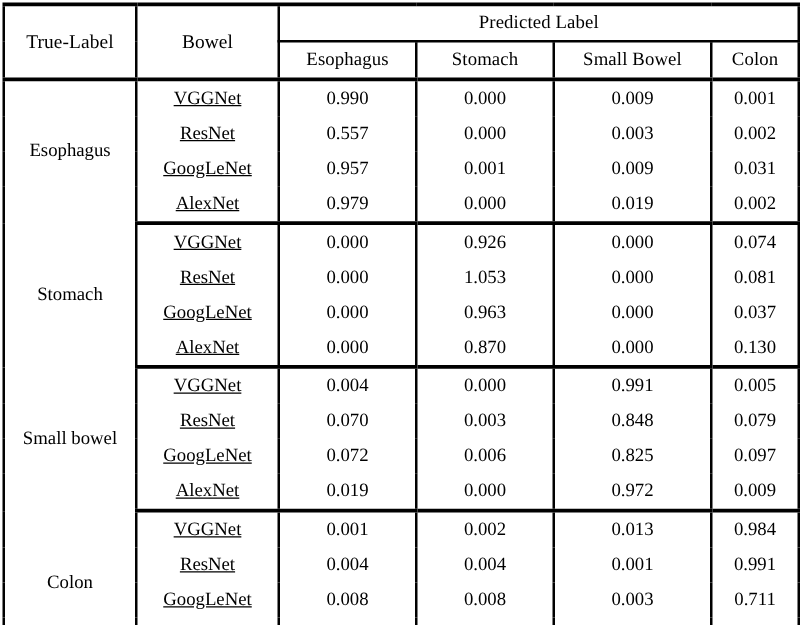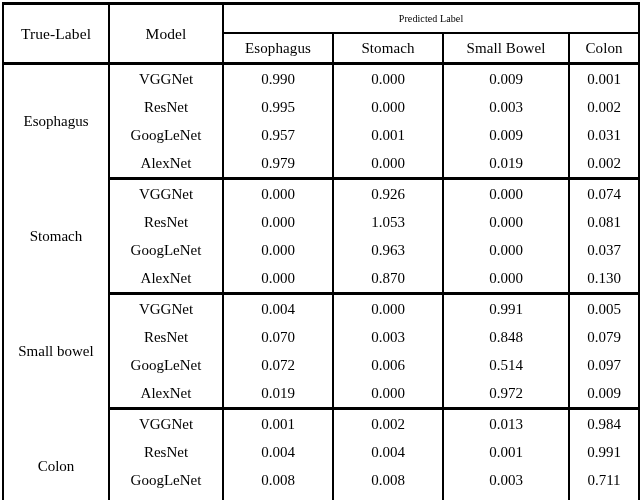--- a/index.html
+++ b/index.html
@@ -60,37 +60,38 @@
     font-weight: bold;
     text-align: center;
     font-size: 15.5px;
     letter-spacing: 0.1px;
   }
   .hdr-main {
     height: 55px;
   }
   .hdr-pred {
     height: 27px;
-    font-size: 10px;
+    font-size: 15px;
   }
   .hdr-sub {
     height: 28px;
     font-size: 15px;
   }
 
   
   .truelabel {
     text-align: center;
     font-size: 15px;
     vertical-align: middle;
   }
   .model {
     text-align: center;
     font-size: 15px;
     height: 28px;
+    text-decoration: underline;
   }
   .num {
     text-align: center;
     font-size: 15px;
     height: 28px;
   }
 
   .grp-end td { border-bottom: 3px solid #000; }
   .last-row td { border-bottom: 3px solid #000; }
 </style>
@@ -103,21 +104,21 @@
       <col class="c-true">
       <col class="c-model">
       <col class="c-eso">
       <col class="c-sto">
       <col class="c-sb">
       <col class="c-col">
     </colgroup>
     <thead>
       <tr>
         <th class="hdr hdr-main thick-top thick-bottom vl-left vl-right" rowspan="2">True-Label</th>
-        <th class="hdr hdr-main thick-top thick-bottom vl-right" rowspan="2">Model</th>
+        <th class="hdr hdr-main thick-top thick-bottom vl-right" rowspan="2">Bowel</th>
         <th class="hdr hdr-pred thick-top thin-bottom vl-right" colspan="4">Predicted Label</th>
       </tr>
       <tr>
         <th class="hdr hdr-sub thick-bottom vl-right">Esophagus</th>
         <th class="hdr hdr-sub thick-bottom vl-right">Stomach</th>
         <th class="hdr hdr-sub thick-bottom vl-right">Small Bowel</th>
         <th class="hdr hdr-sub thick-bottom vl-right">Colon</th>
       </tr>
     </thead>
     <tbody>
@@ -125,21 +126,21 @@
       <tr>
         <td class="truelabel vl-left vl-right" rowspan="4">Esophagus</td>
         <td class="model vl-right">VGGNet</td>
         <td class="num vl-right">0.990</td>
         <td class="num vl-right">0.000</td>
         <td class="num vl-right">0.009</td>
         <td class="num vl-right">0.001</td>
       </tr>
       <tr>
         <td class="model vl-right">ResNet</td>
-        <td class="num vl-right">0.995</td>
+        <td class="num vl-right">0.557</td>
         <td class="num vl-right">0.000</td>
         <td class="num vl-right">0.003</td>
         <td class="num vl-right">0.002</td>
       </tr>
       <tr>
         <td class="model vl-right">GoogLeNet</td>
         <td class="num vl-right">0.957</td>
         <td class="num vl-right">0.001</td>
         <td class="num vl-right">0.009</td>
         <td class="num vl-right">0.031</td>
@@ -194,21 +195,21 @@
         <td class="model vl-right">ResNet</td>
         <td class="num vl-right">0.070</td>
         <td class="num vl-right">0.003</td>
         <td class="num vl-right">0.848</td>
         <td class="num vl-right">0.079</td>
       </tr>
       <tr>
         <td class="model vl-right">GoogLeNet</td>
         <td class="num vl-right">0.072</td>
         <td class="num vl-right">0.006</td>
-        <td class="num vl-right">0.514</td>
+        <td class="num vl-right">0.825</td>
         <td class="num vl-right">0.097</td>
       </tr>
       <tr class="grp-end">
         <td class="model vl-right">AlexNet</td>
         <td class="num vl-right">0.019</td>
         <td class="num vl-right">0.000</td>
         <td class="num vl-right">0.972</td>
         <td class="num vl-right">0.009</td>
       </tr>
 

